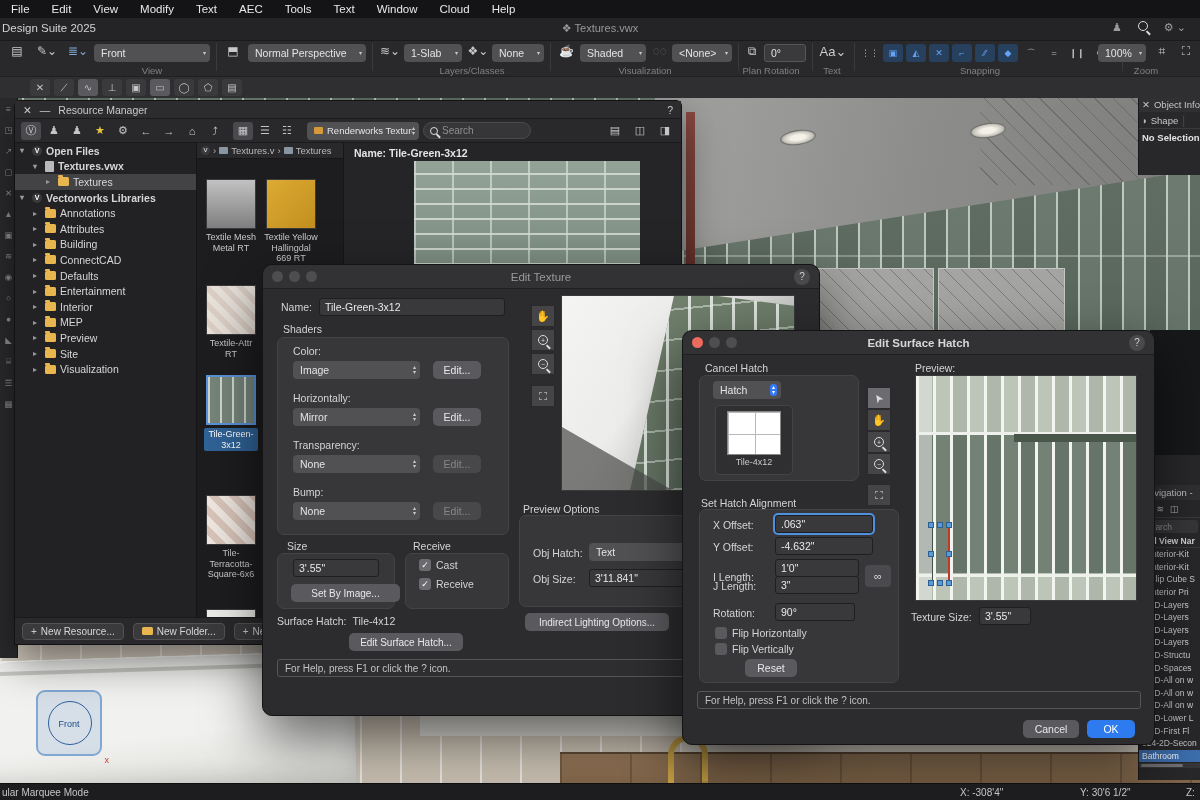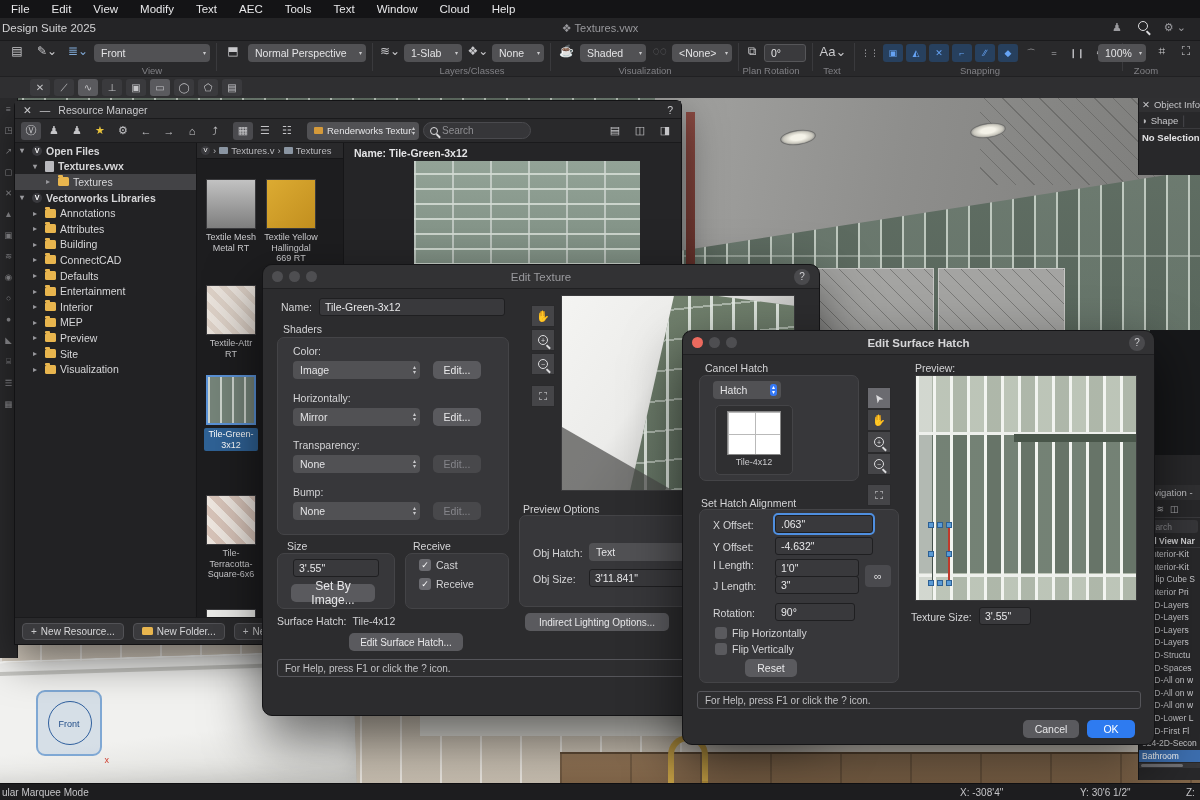--- a/index.html
+++ b/index.html
@@ -684,21 +684,21 @@
           <span class="sval">None</span>
           <span class="stp">▴
 ▾</span>
         </div>
         <button class="btn">Edit...</button>
       </div>
     </div>
   <div class="abs lbl" style="left:24px;top:275px;">Size</div>
   <div class="abs grp" style="left:14px;top:288px;width:118px;height:56px;"></div>
   <div class="abs fld" style="left:30px;top:294px;width:86px;">3'.55"</div>
-  <button class="abs btn" style="left:28px;top:319px;width:84px;font-size:12px;">Set By Image...</button>
+  <button class="abs btn" style="left:28px;top:319px;width:109px;font-size:10px;">Set By Image...</button>
   <div class="abs lbl" style="left:150px;top:275px;">Receive</div>
   <div class="abs grp" style="left:142px;top:288px;width:104px;height:56px;"></div>
   <div class="abs" style="left:156px;top:294px;display:flex;align-items:center;gap:5px;">
     <span class="cb checked">✓</span>
     <span class="lbl">Cast</span>
   </div>
   <div class="abs" style="left:156px;top:313px;display:flex;align-items:center;gap:5px;">
     <span class="cb checked">✓</span>
     <span class="lbl">Receive</span>
   </div>
@@ -785,21 +785,21 @@
     <div class="hdl" style="left:12px;top:204px;"></div>
     <div class="hdl" style="left:21px;top:204px;"></div>
     <div class="hdl" style="left:30px;top:204px;"></div>
   </div>
   <div class="abs lbl" style="left:18px;top:166px;">Set Hatch Alignment</div>
   <div class="abs grp" style="left:16px;top:178px;width:200px;height:174px;"></div>
   <div class="abs lbl" style="left:30px;top:188px;">X Offset:</div>
   <div class="abs fld focus" style="left:92px;top:184px;width:98px;">.063"</div>
   <div class="abs lbl" style="left:30px;top:210px;">Y Offset:</div>
   <div class="abs fld" style="left:92px;top:206px;width:98px;">-4.632"</div>
-  <div class="abs lbl" style="left:30px;top:228px;">I Length:</div>
+  <div class="abs lbl" style="left:30px;top:240px;">I Length:</div>
   <div class="abs fld" style="left:92px;top:228px;width:84px;">1'0"</div>
   <div class="abs lbl" style="left:30px;top:249px;">J Length:</div>
   <div class="abs fld" style="left:92px;top:245px;width:84px;">3"</div>
   <div class="linkbtn" style="left:182px;top:234px;width:26px;height:22px;">∞</div>
   <div class="abs lbl" style="left:30px;top:276px;">Rotation:</div>
   <div class="abs fld" style="left:92px;top:272px;width:80px;">90°</div>
   <div class="abs" style="left:32px;top:296px;display:flex;align-items:center;gap:5px;">
     <span class="cb"></span>
     <span class="lbl">Flip Horizontally</span>
   </div>

